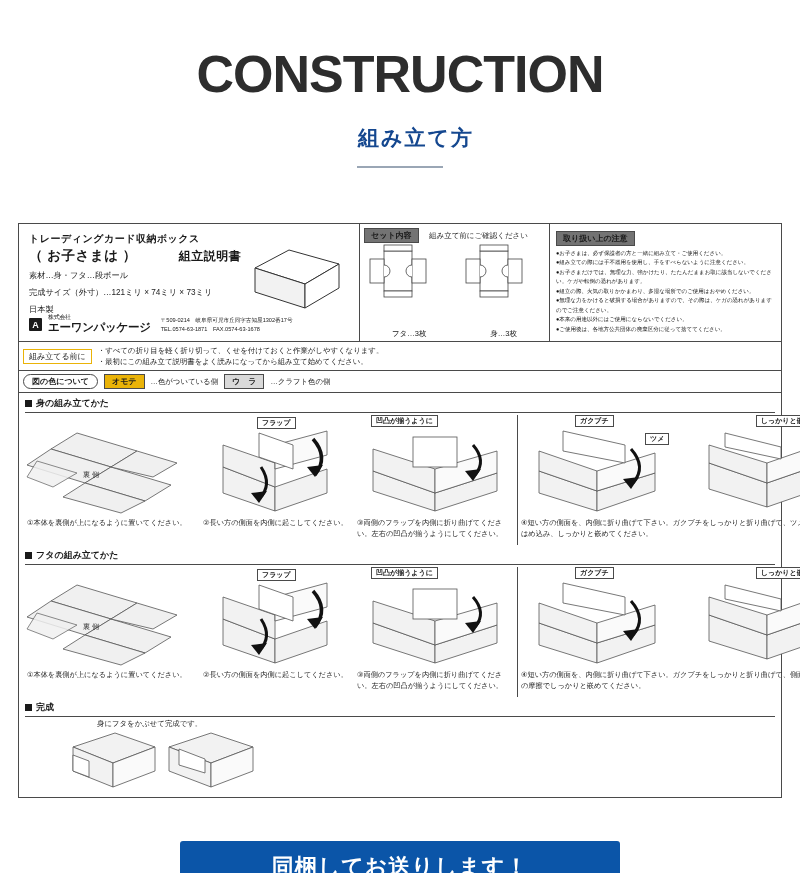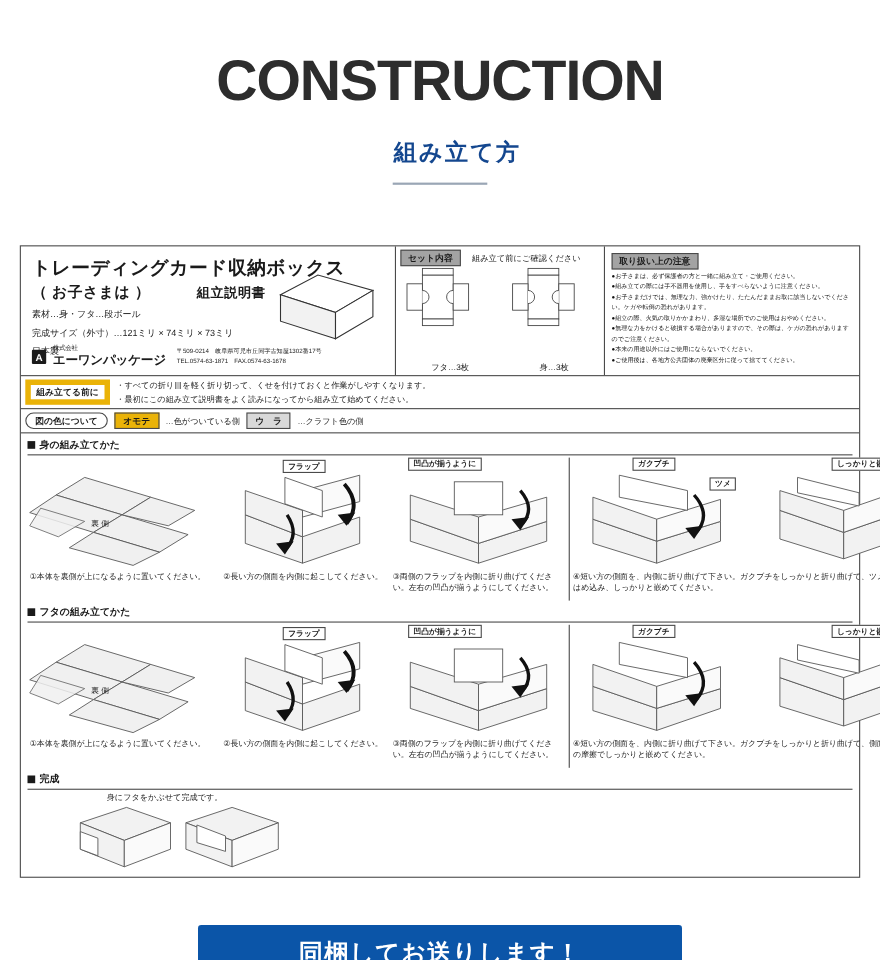--- a/index.html
+++ b/index.html
@@ -26,21 +26,21 @@
 
   
   .sheet{
     position:absolute;left:18px;top:175px;width:764px;height:575px;
     border:1px solid #4a4a4a;background:#fff;box-sizing:border-box;
   }
   .sheet-top{
     display:flex;border-bottom:1px solid #4a4a4a;height:118px;box-sizing:border-box;
   }
   .sheet-top-left{width:340px;box-sizing:border-box;padding:8px 8px 0 10px;position:relative;}
-  .prod-title{font-size:17px;font-weight:bold;letter-spacing:.5px;line-height:1.45;}
+  .prod-title{font-size:10px;font-weight:bold;letter-spacing:.5px;line-height:1.45;}
   .prod-title2{font-size:13.5px;font-weight:bold;letter-spacing:.5px;display:flex;align-items:flex-end;}
   .prod-title2 .kumitate{font-size:12px;margin-left:42px;font-weight:bold;}
   .spec{font-size:8.2px;line-height:1.5;margin-top:5px;color:#222;}
   .company{
     position:absolute;left:10px;bottom:6px;display:flex;align-items:center;gap:6px;
   }
   .logo-box{
     width:13px;height:13px;background:#1a1a1a;color:#fff;font-size:9px;font-weight:bold;
     display:flex;align-items:center;justify-content:center;border-radius:1px;
   }
@@ -50,34 +50,34 @@
 
   .box3d{position:absolute;right:14px;top:22px;width:96px;height:66px;}
 
   .sheet-top-mid{
     width:190px;border-left:1px solid #4a4a4a;box-sizing:border-box;position:relative;
   }
   .sheet-top-right{
     flex:1;border-left:1px solid #4a4a4a;box-sizing:border-box;padding:3px 6px;
   }
   .minihdr{
-    display:inline-block;border:1px solid #4a4a4a;background:#a3a3a3;font-size:8px;
+    display:inline-block;border:1px solid #4a4a4a;background:#737373;font-size:8px;
     padding:1px 6px;font-weight:bold;margin:3px 0 0 4px;
   }
   .minihdr-note{font-size:7.5px;margin-left:6px;}
   .cautions{font-size:5.5px;line-height:1.72;margin-top:3px;color:#111;}
   .net-labels{
     position:absolute;bottom:2px;width:100%;display:flex;justify-content:space-around;
     font-size:7.5px;
   }
 
   
   .sheet-row2{display:flex;align-items:center;border-bottom:1px solid #4a4a4a;padding:3px 4px;box-sizing:border-box;}
   .tag{
-    border:5px solid #eab308;font-size:8px;padding:1px 5px;font-weight:bold;white-space:nowrap;
+    border:1px solid #eab308;font-size:8px;padding:1px 5px;font-weight:normal;white-space:nowrap;
   }
   .row2-text{font-size:7.4px;line-height:1.5;margin-left:6px;}
 
   
   .sheet-row3{display:flex;align-items:center;border-bottom:1px solid #4a4a4a;padding:3px 4px;box-sizing:border-box;gap:6px;}
   .pill{border:1px solid #4a4a4a;border-radius:9px;font-size:8px;padding:1px 8px;font-weight:bold;}
   .chip{border:1px solid #4a4a4a;font-size:8px;padding:1px 7px;font-weight:bold;background:#eab308;}
   .chip.gray{background:#d9d9d9;}
   .colnote{font-size:7.4px;}
 

